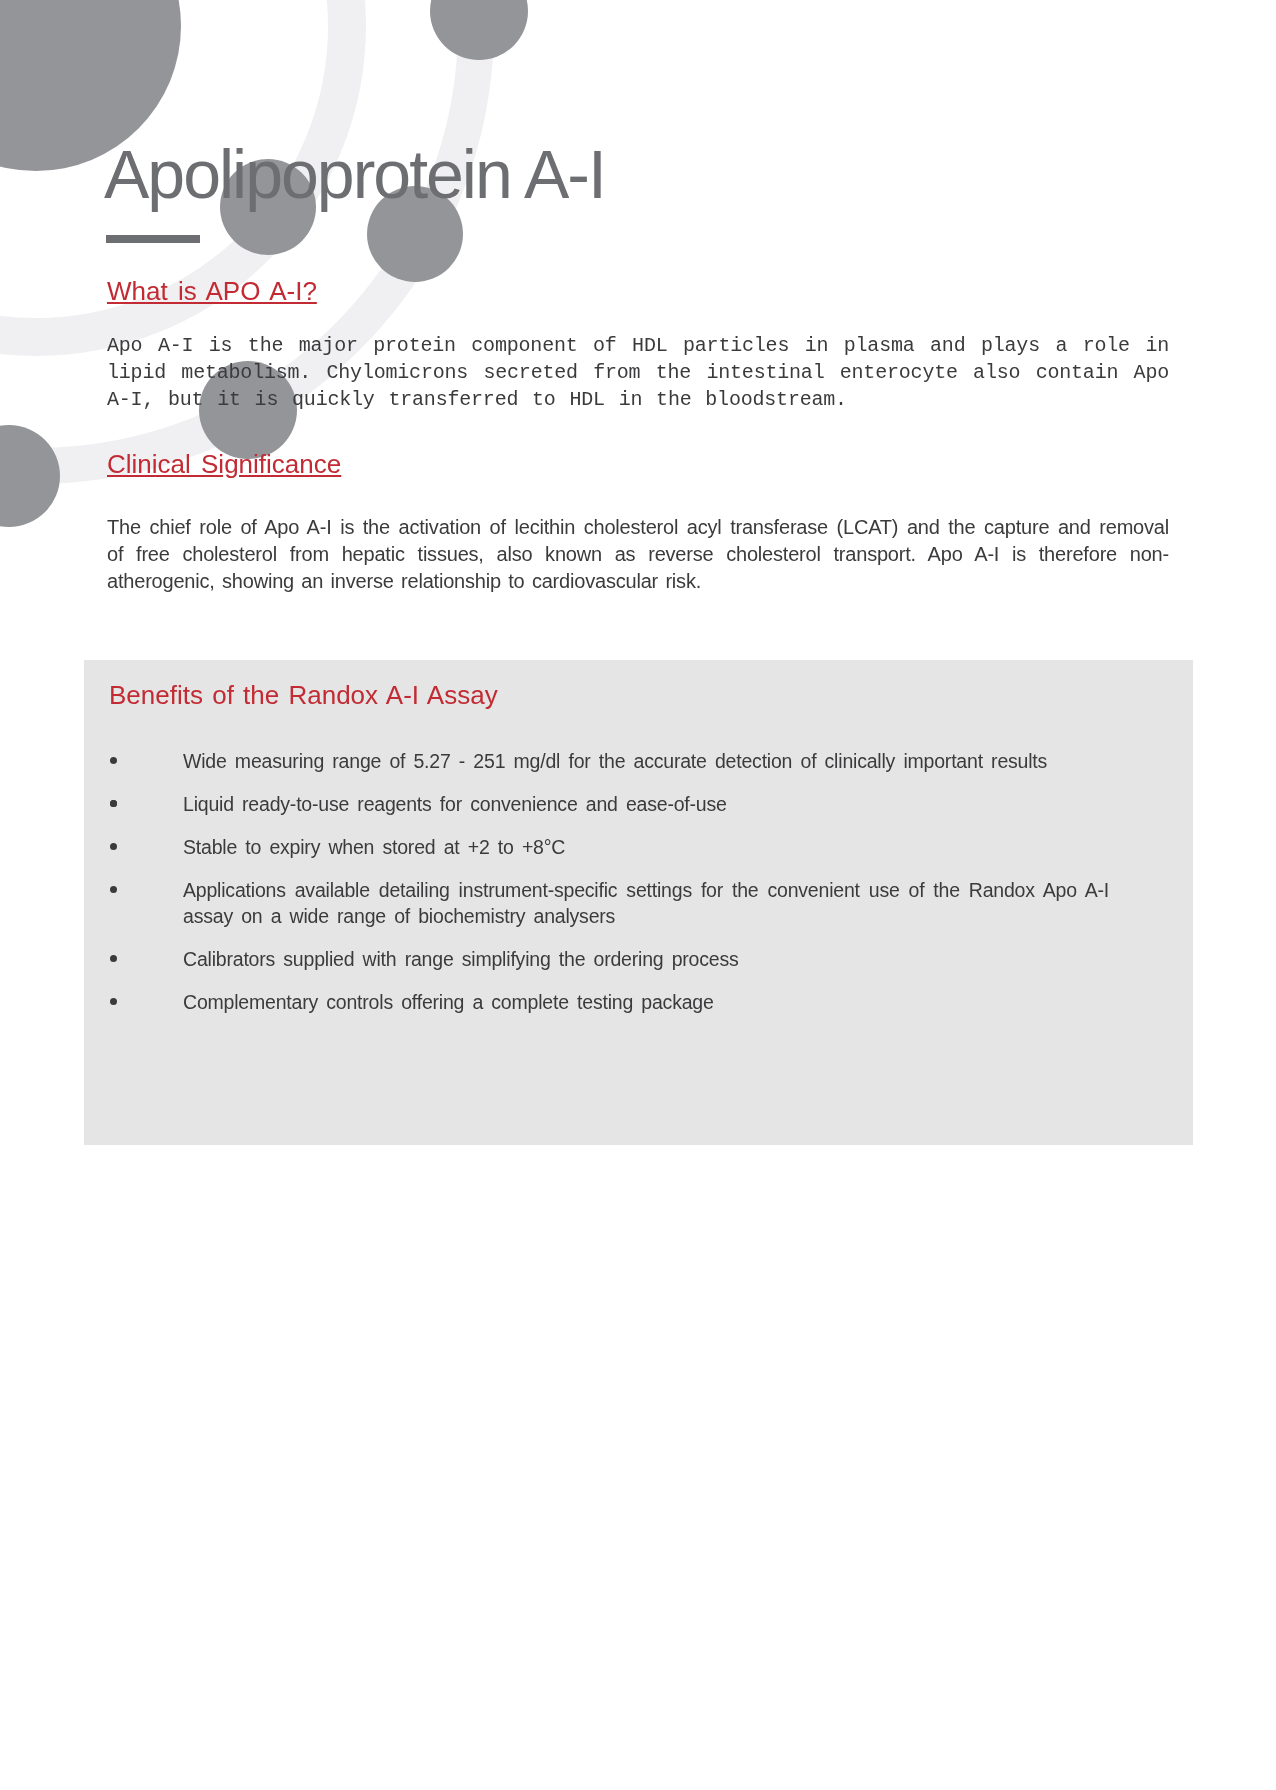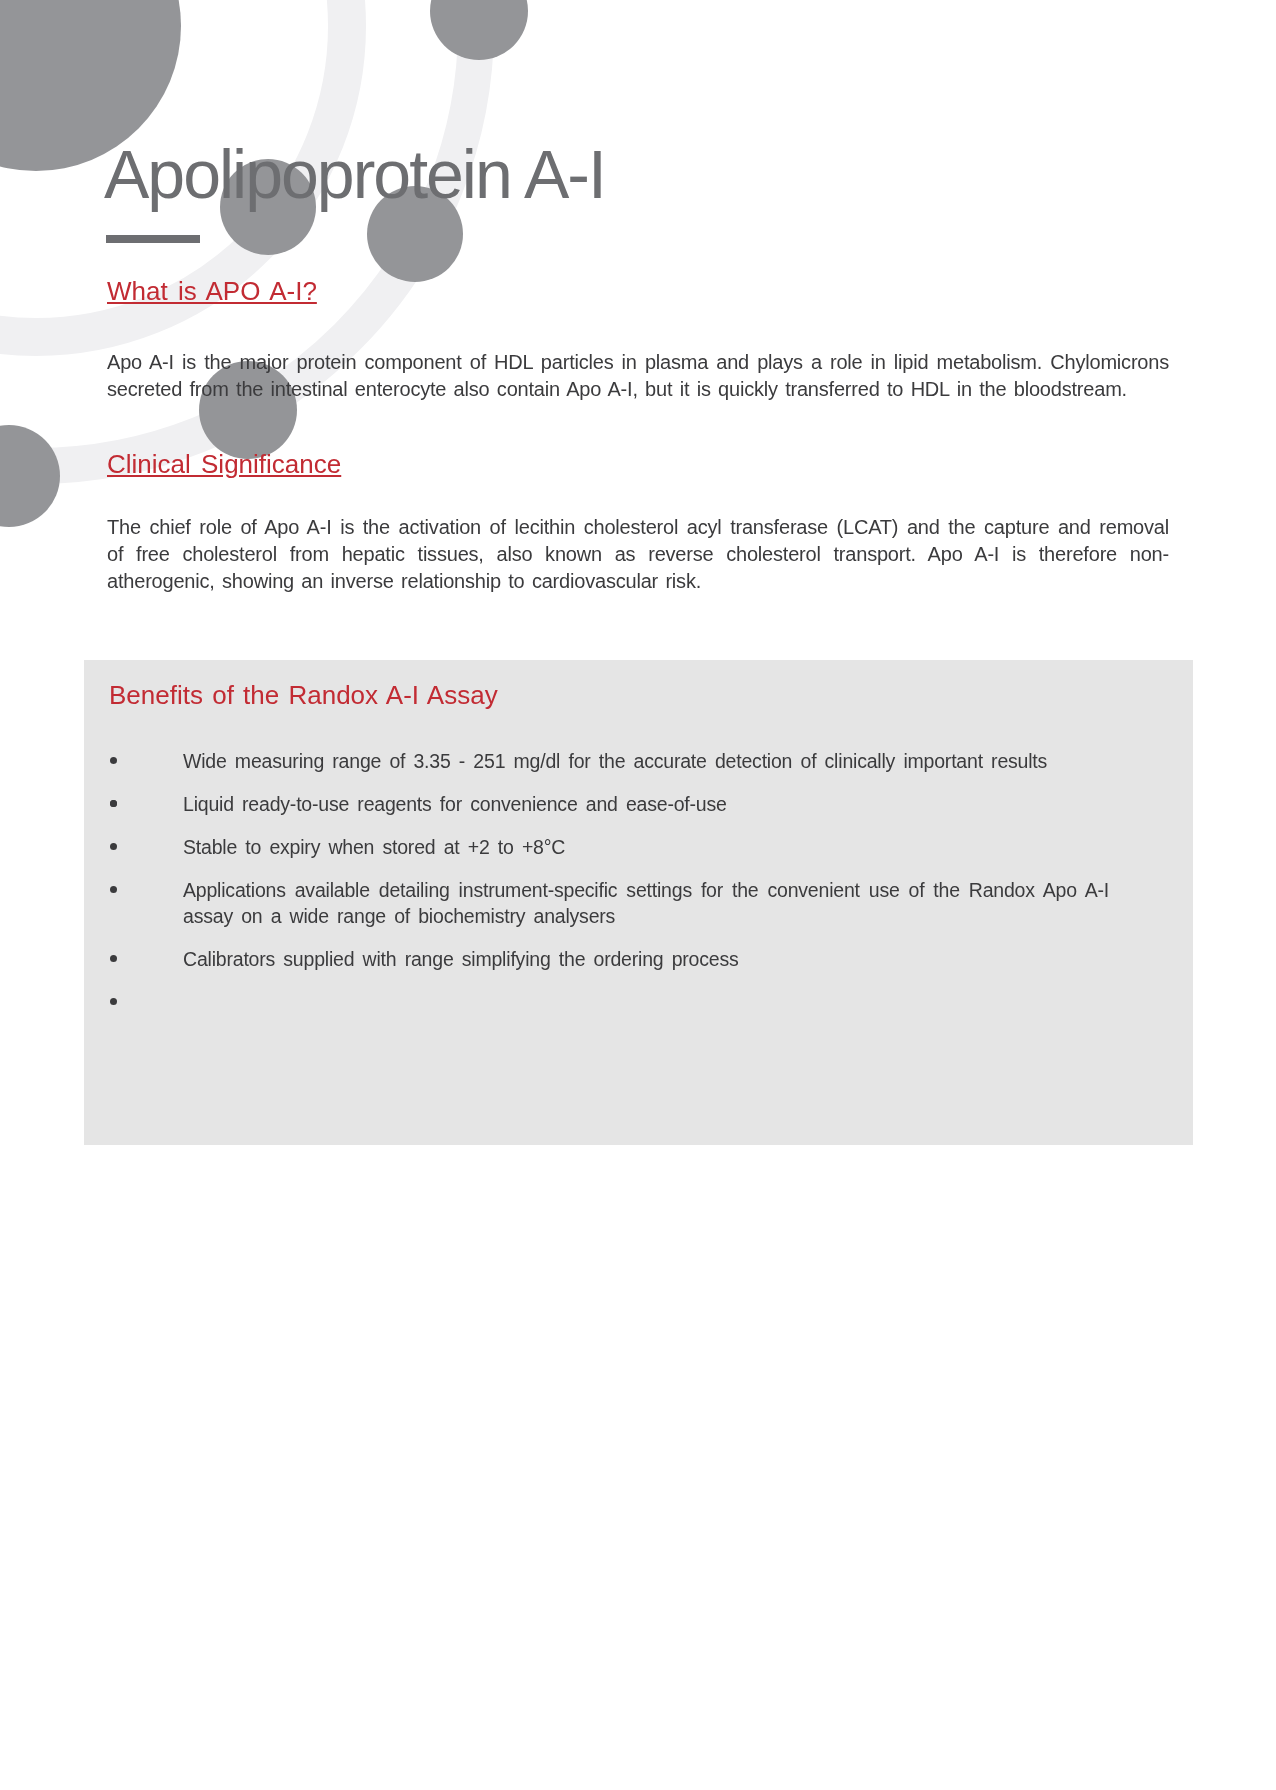--- a/index.html
+++ b/index.html
@@ -77,21 +77,21 @@
     width:1062px;
     margin:0;
     font-size:20px;
     line-height:27px;
     letter-spacing:-0.2px;
     word-spacing:2px;
     text-align:justify;
     color:#3b3b3d;
     z-index:5;
   }
-  .p-sec1{ top:349px; }
+  .p-sec1{ top:332px;font-family:Liberation Mono, monospace; }
   .p-sec2{ top:514px; }
 
   
   .benefits-box{
     position:absolute;
     left:84px; top:660px;
     width:1109px; height:485px;
     background:#e5e5e5;
     z-index:4;
   }
@@ -164,21 +164,21 @@
   <p class="body-par p-sec1">Apo A-I is the major protein component of HDL particles in plasma and plays a role in lipid metabolism. Chylomicrons secreted from the intestinal enterocyte also contain Apo A-I, but it is quickly transferred to HDL in the bloodstream.</p>
 
   <h2 class="sec-heading h-sec2">Clinical Significance</h2>
   <p class="body-par p-sec2">The chief role of Apo A-I is the activation of lecithin cholesterol acyl transferase (LCAT) and the capture and removal of free cholesterol from hepatic tissues, also known as reverse cholesterol transport. Apo A-I is therefore non-atherogenic, showing an inverse relationship to cardiovascular risk.</p>
 
   <div class="benefits-box">
     <h2 class="benefits-heading">Benefits of the Randox A-I Assay</h2>
     <ul class="benefits-list">
       <li>
         <span class="bullet-dot"></span>
-        <span>Wide measuring range of 3.35 - 251 mg/dl for the accurate detection of clinically important results</span>
+        <span>Wide measuring range of 5.27 - 251 mg/dl for the accurate detection of clinically important results</span>
       </li>
       <li>
         <span class="bullet-dot"></span>
       </li>
       <li>
         <span class="bullet-dot"></span>
         <span>Liquid ready-to-use reagents for convenience and ease-of-use</span>
       </li>
       <li>
         <span class="bullet-dot"></span>
@@ -187,19 +187,20 @@
       <li>
         <span class="bullet-dot"></span>
         <span>Applications available detailing instrument-specific settings for the convenient use of the Randox Apo A-I assay on a wide range of biochemistry analysers</span>
       </li>
       <li>
         <span class="bullet-dot"></span>
         <span>Calibrators supplied with range simplifying the ordering process</span>
       </li>
       <li>
         <span class="bullet-dot"></span>
+        <span>Complementary controls offering a complete testing package</span>
       </li>
     </ul>
   </div>
 
   <div class="page-number">3</div>
 
 </div>
 
 </body></html>

